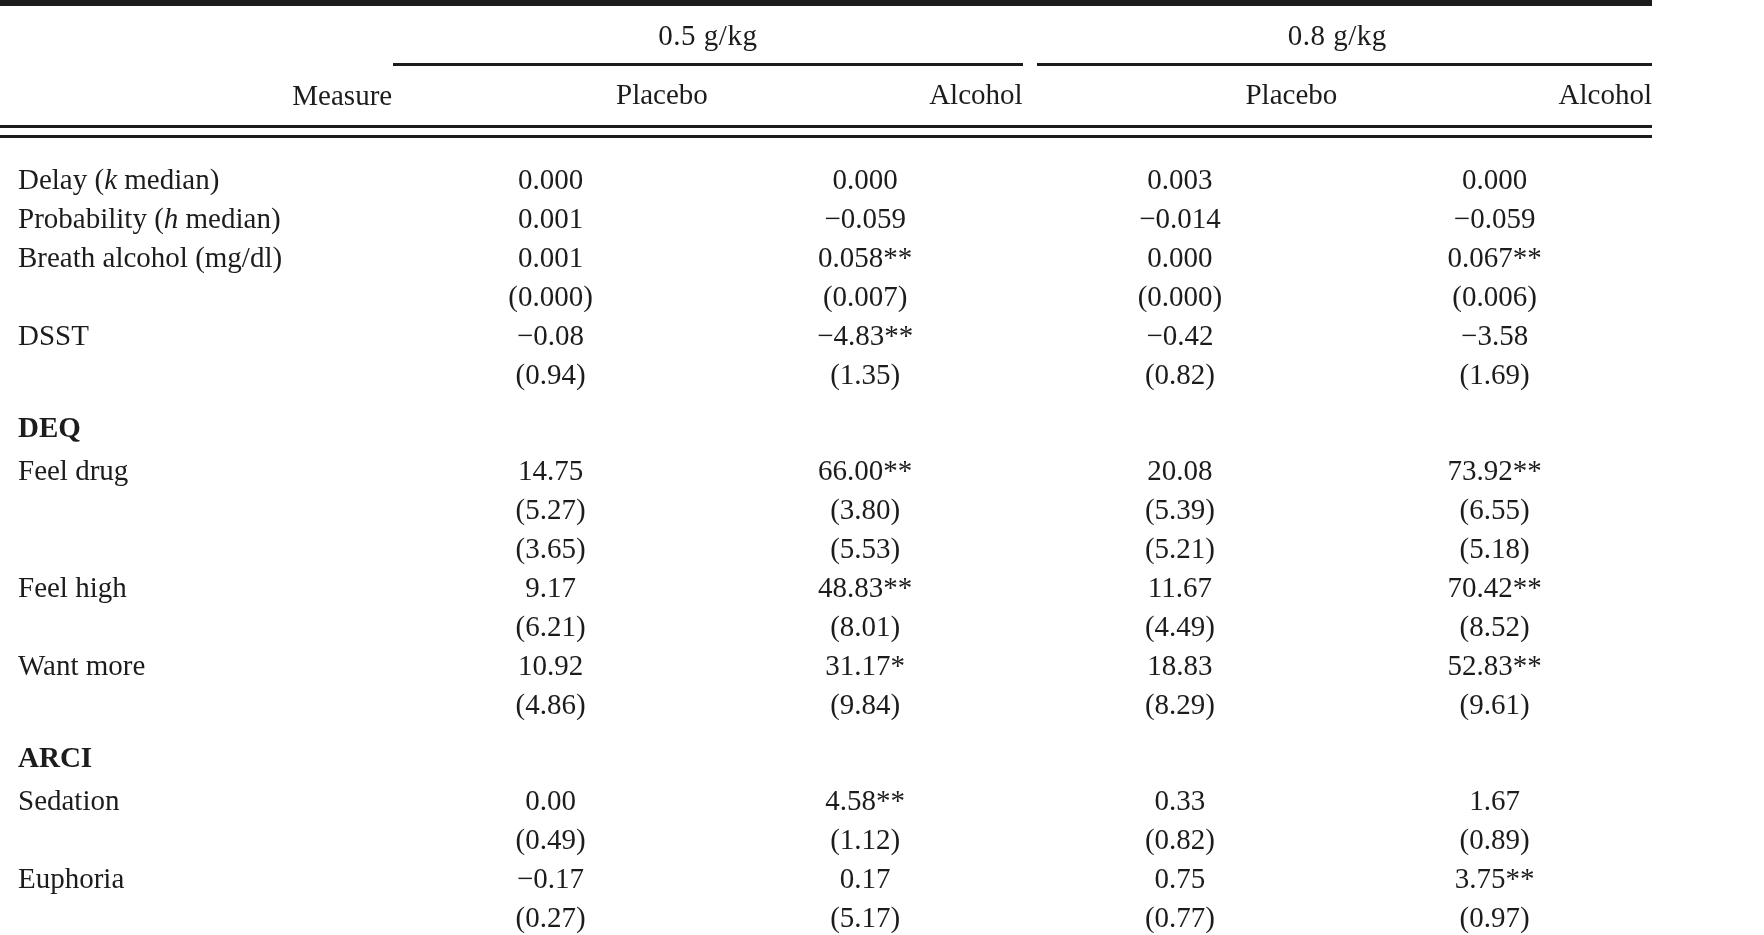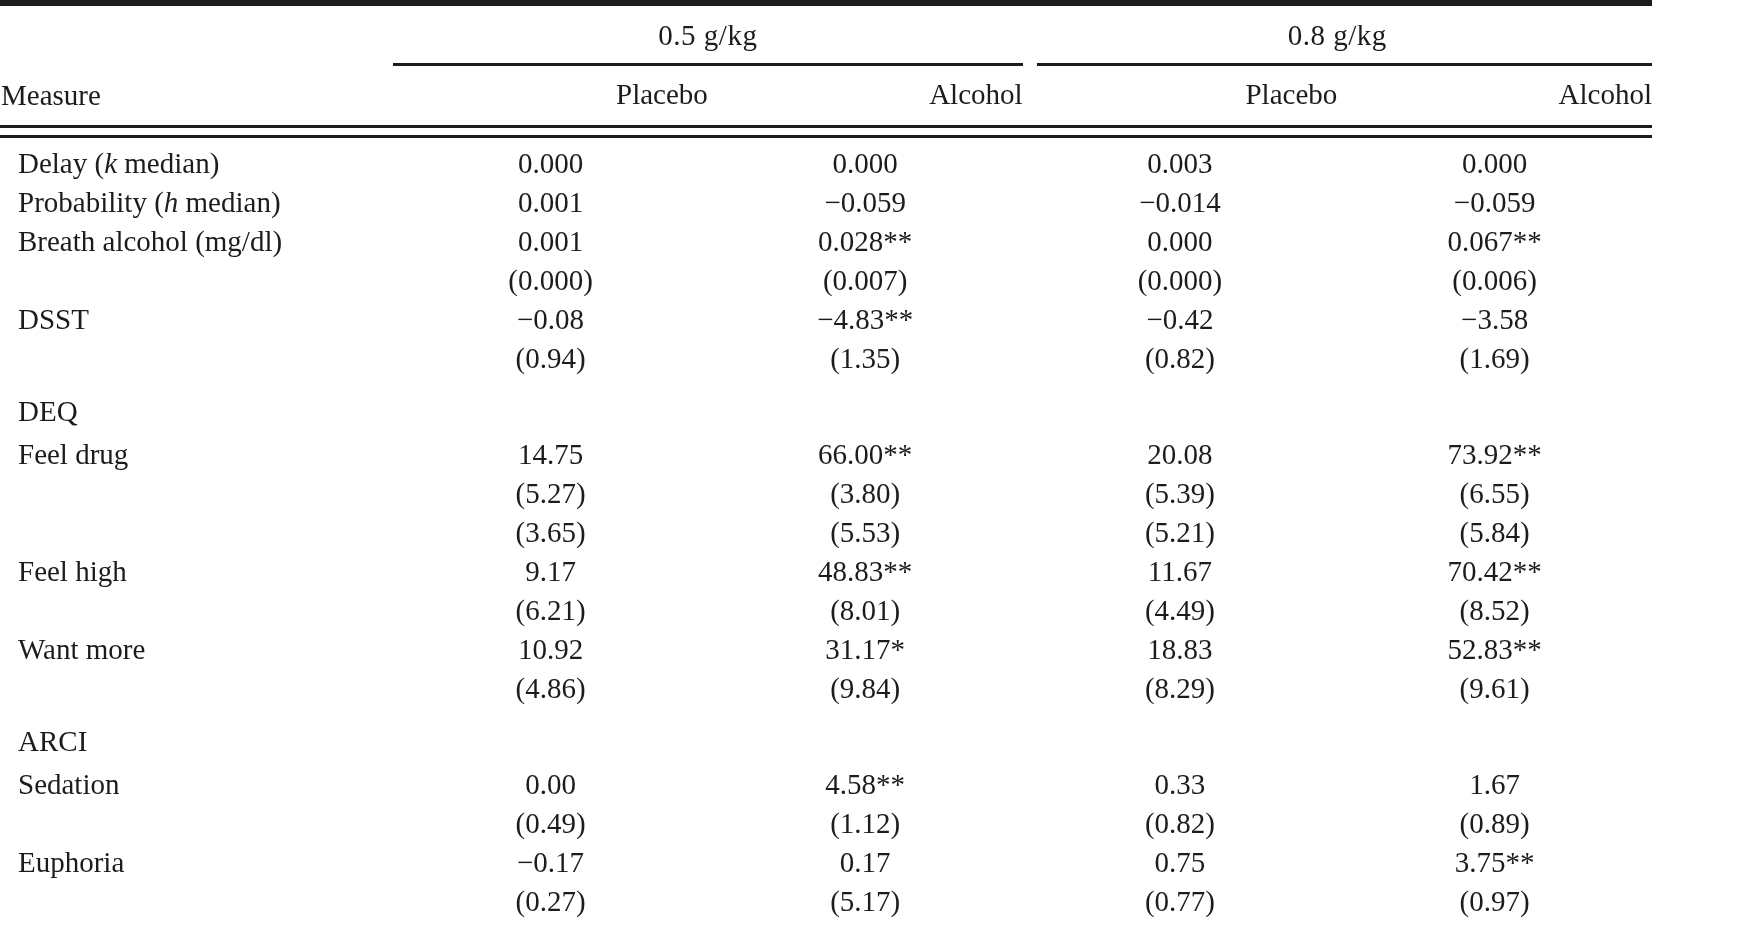--- a/index.html
+++ b/index.html
@@ -38,44 +38,45 @@
     letter-spacing: 0.5px;
   }
   .spanner-row td { padding: 0; height: 3px; line-height: 0; }
   .spanner { height: 3px; background: #1c1c1c; }
   .spanner-right { margin-left: 14px; }
 
   .sub-h {
     text-align: right;
     padding: 12px 0 14px 0;
   }
-  .measure-h { text-align: left; }
+  .measure-h { text-align: right; }
 
   .double-rule-row td { padding: 0; line-height: 0; }
   .double-rule {
     height: 7px;
     border-top: 3px solid #1c1c1c;
     border-bottom: 3px solid #1c1c1c;
   }
 
   tbody td {
     height: 39px;
     padding: 0;
     vertical-align: middle;
   }
-  tbody tr.first-body-row td { padding-top: 6px; }
+  tbody tr.first-body-row td { padding-top: 22px; }
   td.measure {
     text-align: left;
     padding-left: 18px;
   }
   td.measure i { font-style: italic; }
   td.value { text-align: center; }
   tr.section-row td {
     height: 48px;
     padding-top: 9px;
+    font-weight: bold;
   }
 </style>
 </head>
 <body>
 
 <div class="page">
   <div class="rule-top"></div>
 
   <table class="results">
     <colgroup>
@@ -129,21 +130,21 @@
         <tr class="data-row">
           <td class="measure"><span>Probability (</span><i>h</i><span> median)</span></td>
           <td class="value">0.001</td>
           <td class="value">−0.059</td>
           <td class="value">−0.014</td>
           <td class="value">−0.059</td>
         </tr>
         <tr class="data-row">
           <td class="measure"><span>Breath alcohol (mg/dl)</span></td>
           <td class="value">0.001</td>
-          <td class="value">0.028**</td>
+          <td class="value">0.058**</td>
           <td class="value">0.000</td>
           <td class="value">0.067**</td>
         </tr>
         <tr class="se-row">
           <td class="measure"></td>
           <td class="value se">(0.000)</td>
           <td class="value se">(0.007)</td>
           <td class="value se">(0.000)</td>
           <td class="value se">(0.006)</td>
         </tr>
@@ -176,21 +177,21 @@
           <td class="value se">(5.27)</td>
           <td class="value se">(3.80)</td>
           <td class="value se">(5.39)</td>
           <td class="value se">(6.55)</td>
         </tr>
         <tr class="se-row">
           <td class="measure"></td>
           <td class="value se">(3.65)</td>
           <td class="value se">(5.53)</td>
           <td class="value se">(5.21)</td>
-          <td class="value se">(5.84)</td>
+          <td class="value se">(5.18)</td>
         </tr>
         <tr class="data-row">
           <td class="measure"><span>Feel high</span></td>
           <td class="value">9.17</td>
           <td class="value">48.83**</td>
           <td class="value">11.67</td>
           <td class="value">70.42**</td>
         </tr>
         <tr class="se-row">
           <td class="measure"></td>

